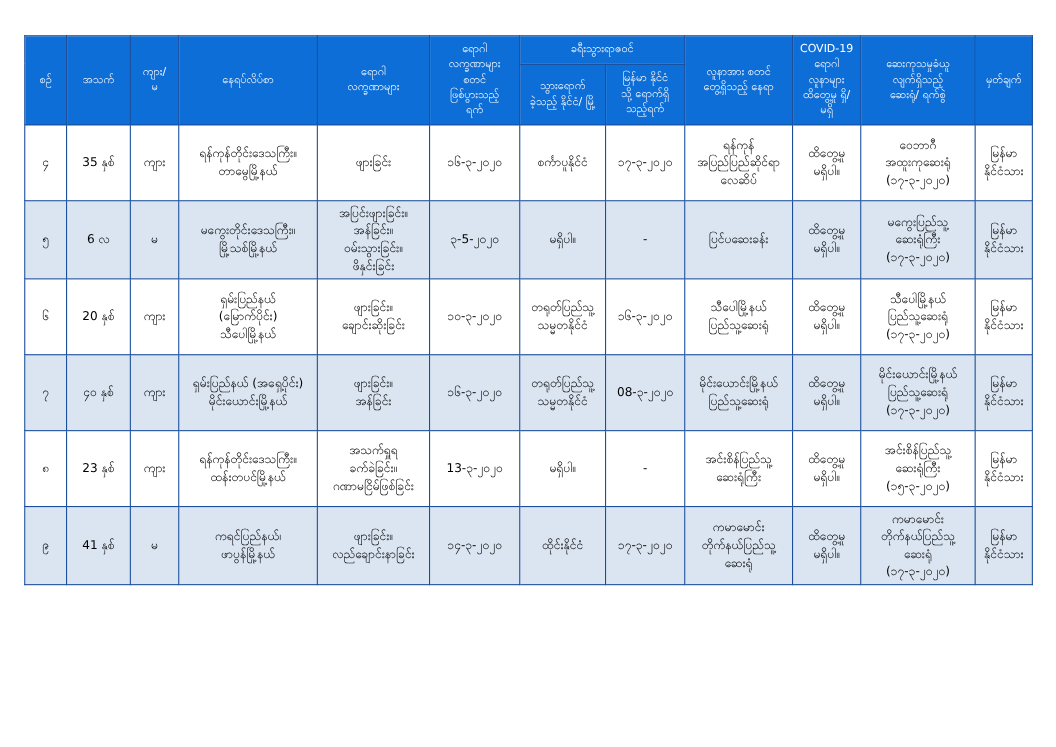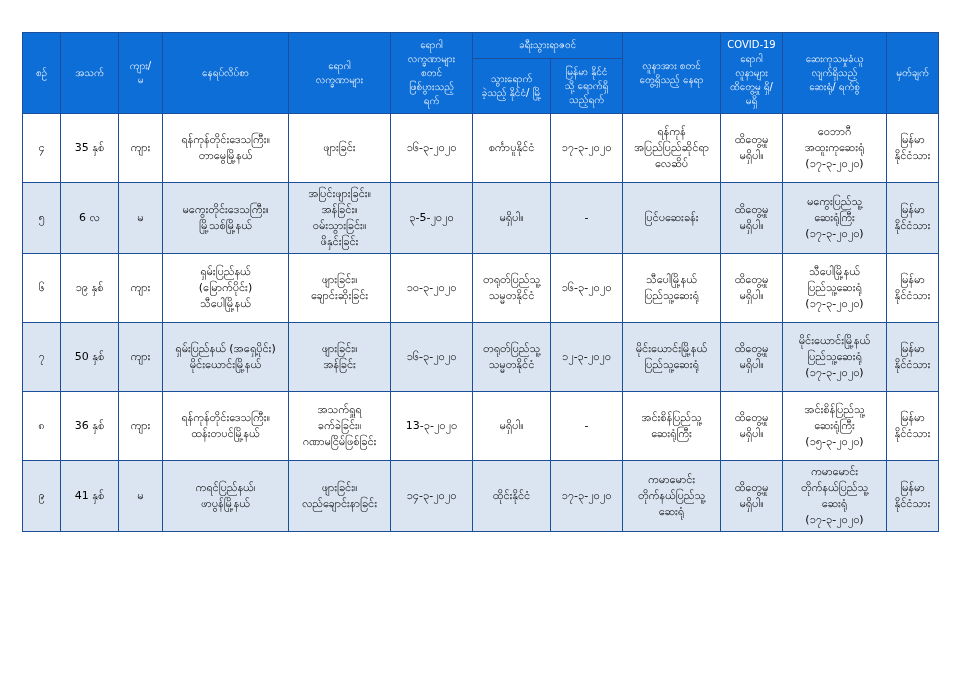--- a/index.html
+++ b/index.html
@@ -169,21 +169,21 @@
             <span class="cell-line">ဆေးရုံကြီး</span>
             <span class="cell-line">(၁၇-၃-၂၀၂၀)</span>
           </td>
           <td>
             <span class="cell-line">မြန်မာ</span>
             <span class="cell-line">နိုင်ငံသား</span>
           </td>
         </tr>
         <tr class="row-odd">
           <td>၆</td>
-          <td>၁၉ နှစ်</td>
+          <td>20 နှစ်</td>
           <td>ကျား</td>
           <td>
             <span class="cell-line">ရှမ်းပြည်နယ်</span>
             <span class="cell-line">(မြောက်ပိုင်း)</span>
             <span class="cell-line">သီပေါမြို့နယ်</span>
           </td>
           <td>
             <span class="cell-line">ဖျားခြင်း။</span>
             <span class="cell-line">ချောင်းဆိုးခြင်း</span>
           </td>
@@ -203,54 +203,54 @@
             <span class="cell-line">ပြည်သူ့ဆေးရုံ</span>
             <span class="cell-line">(၁၇-၃-၂၀၂၀)</span>
           </td>
           <td>
             <span class="cell-line">မြန်မာ</span>
             <span class="cell-line">နိုင်ငံသား</span>
           </td>
         </tr>
         <tr class="row-even">
           <td>၇</td>
-          <td>50 နှစ်</td>
+          <td>၄၀ နှစ်</td>
           <td>ကျား</td>
           <td>
             <span class="cell-line">ရှမ်းပြည်နယ် (အရှေ့ပိုင်း)</span>
             <span class="cell-line">မိုင်းယောင်းမြို့နယ်</span>
           </td>
           <td>
             <span class="cell-line">ဖျားခြင်း။</span>
             <span class="cell-line">အန်ခြင်း</span>
           </td>
           <td>၁၆-၃-၂၀၂၀</td>
           <td>တရုတ်ပြည်သူ့ သမ္မတနိုင်ငံ</td>
-          <td>၁၂-၃-၂၀၂၀</td>
+          <td>08-၃-၂၀၂၀</td>
           <td>
             <span class="cell-line">မိုင်းယောင်းမြို့နယ်</span>
             <span class="cell-line">ပြည်သူ့ဆေးရုံ</span>
           </td>
           <td>
             <span class="cell-line">ထိတွေ့မှု</span>
             <span class="cell-line">မရှိပါ။</span>
           </td>
           <td>
             <span class="cell-line">မိုင်းယောင်းမြို့နယ်</span>
             <span class="cell-line">ပြည်သူ့ဆေးရုံ</span>
             <span class="cell-line">(၁၇-၃-၂၀၂၀)</span>
           </td>
           <td>
             <span class="cell-line">မြန်မာ</span>
             <span class="cell-line">နိုင်ငံသား</span>
           </td>
         </tr>
         <tr class="row-odd">
           <td>၈</td>
-          <td>36 နှစ်</td>
+          <td>23 နှစ်</td>
           <td>ကျား</td>
           <td>
             <span class="cell-line">ရန်ကုန်တိုင်းဒေသကြီး။</span>
             <span class="cell-line">ထန်းတပင်မြို့နယ်</span>
           </td>
           <td>
             <span class="cell-line">အသက်ရှူရ</span>
             <span class="cell-line">ခက်ခဲခြင်း။</span>
             <span class="cell-line">ဂဏာမငြိမ်ဖြစ်ခြင်း</span>
           </td>

